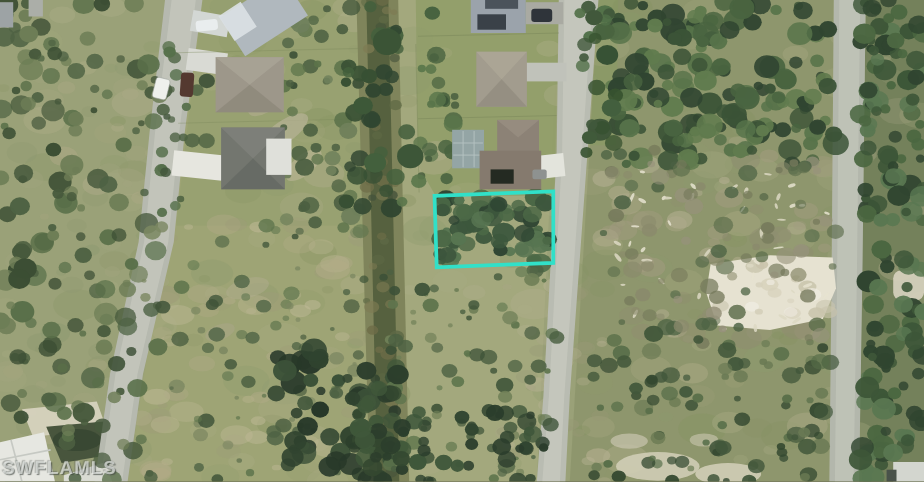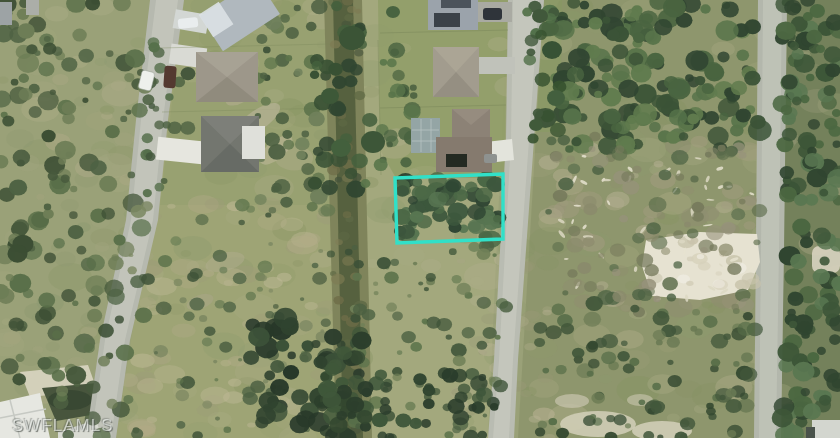--- a/index.html
+++ b/index.html
@@ -2,22 +2,22 @@
 <html><head>
 <meta charset="utf-8">
 <style>
   html,body{margin:0;padding:0;background:#1c1c1c;}
   .stage{
     position:relative;width:840px;height:438px;overflow:hidden;
     background:#9aa176;font-family:"Liberation Sans",sans-serif;
   }
   #scene{position:absolute;left:0;top:0;filter:blur(0.45px) saturate(0.96);}
   .watermark{
-    position:absolute;left:12px;bottom:4px;
-    font-size:17px;font-weight:400;letter-spacing:1px;line-height:1;
+    position:absolute;left:2px;bottom:4px;
+    font-size:17px;font-weight:700;letter-spacing:1px;line-height:1;
     color:rgba(240,243,240,0.62);
     text-shadow:1px 1px 1px rgba(60,66,60,0.65),-1px -1px 1px rgba(60,66,60,0.35),0 0 2px rgba(255,255,255,0.30);
     user-select:none;
   }
 </style>
 </head>
 <body>
 
 <div class="stage">
   <svg id="scene" width="840" height="438" viewBox="0 0 840 438">

